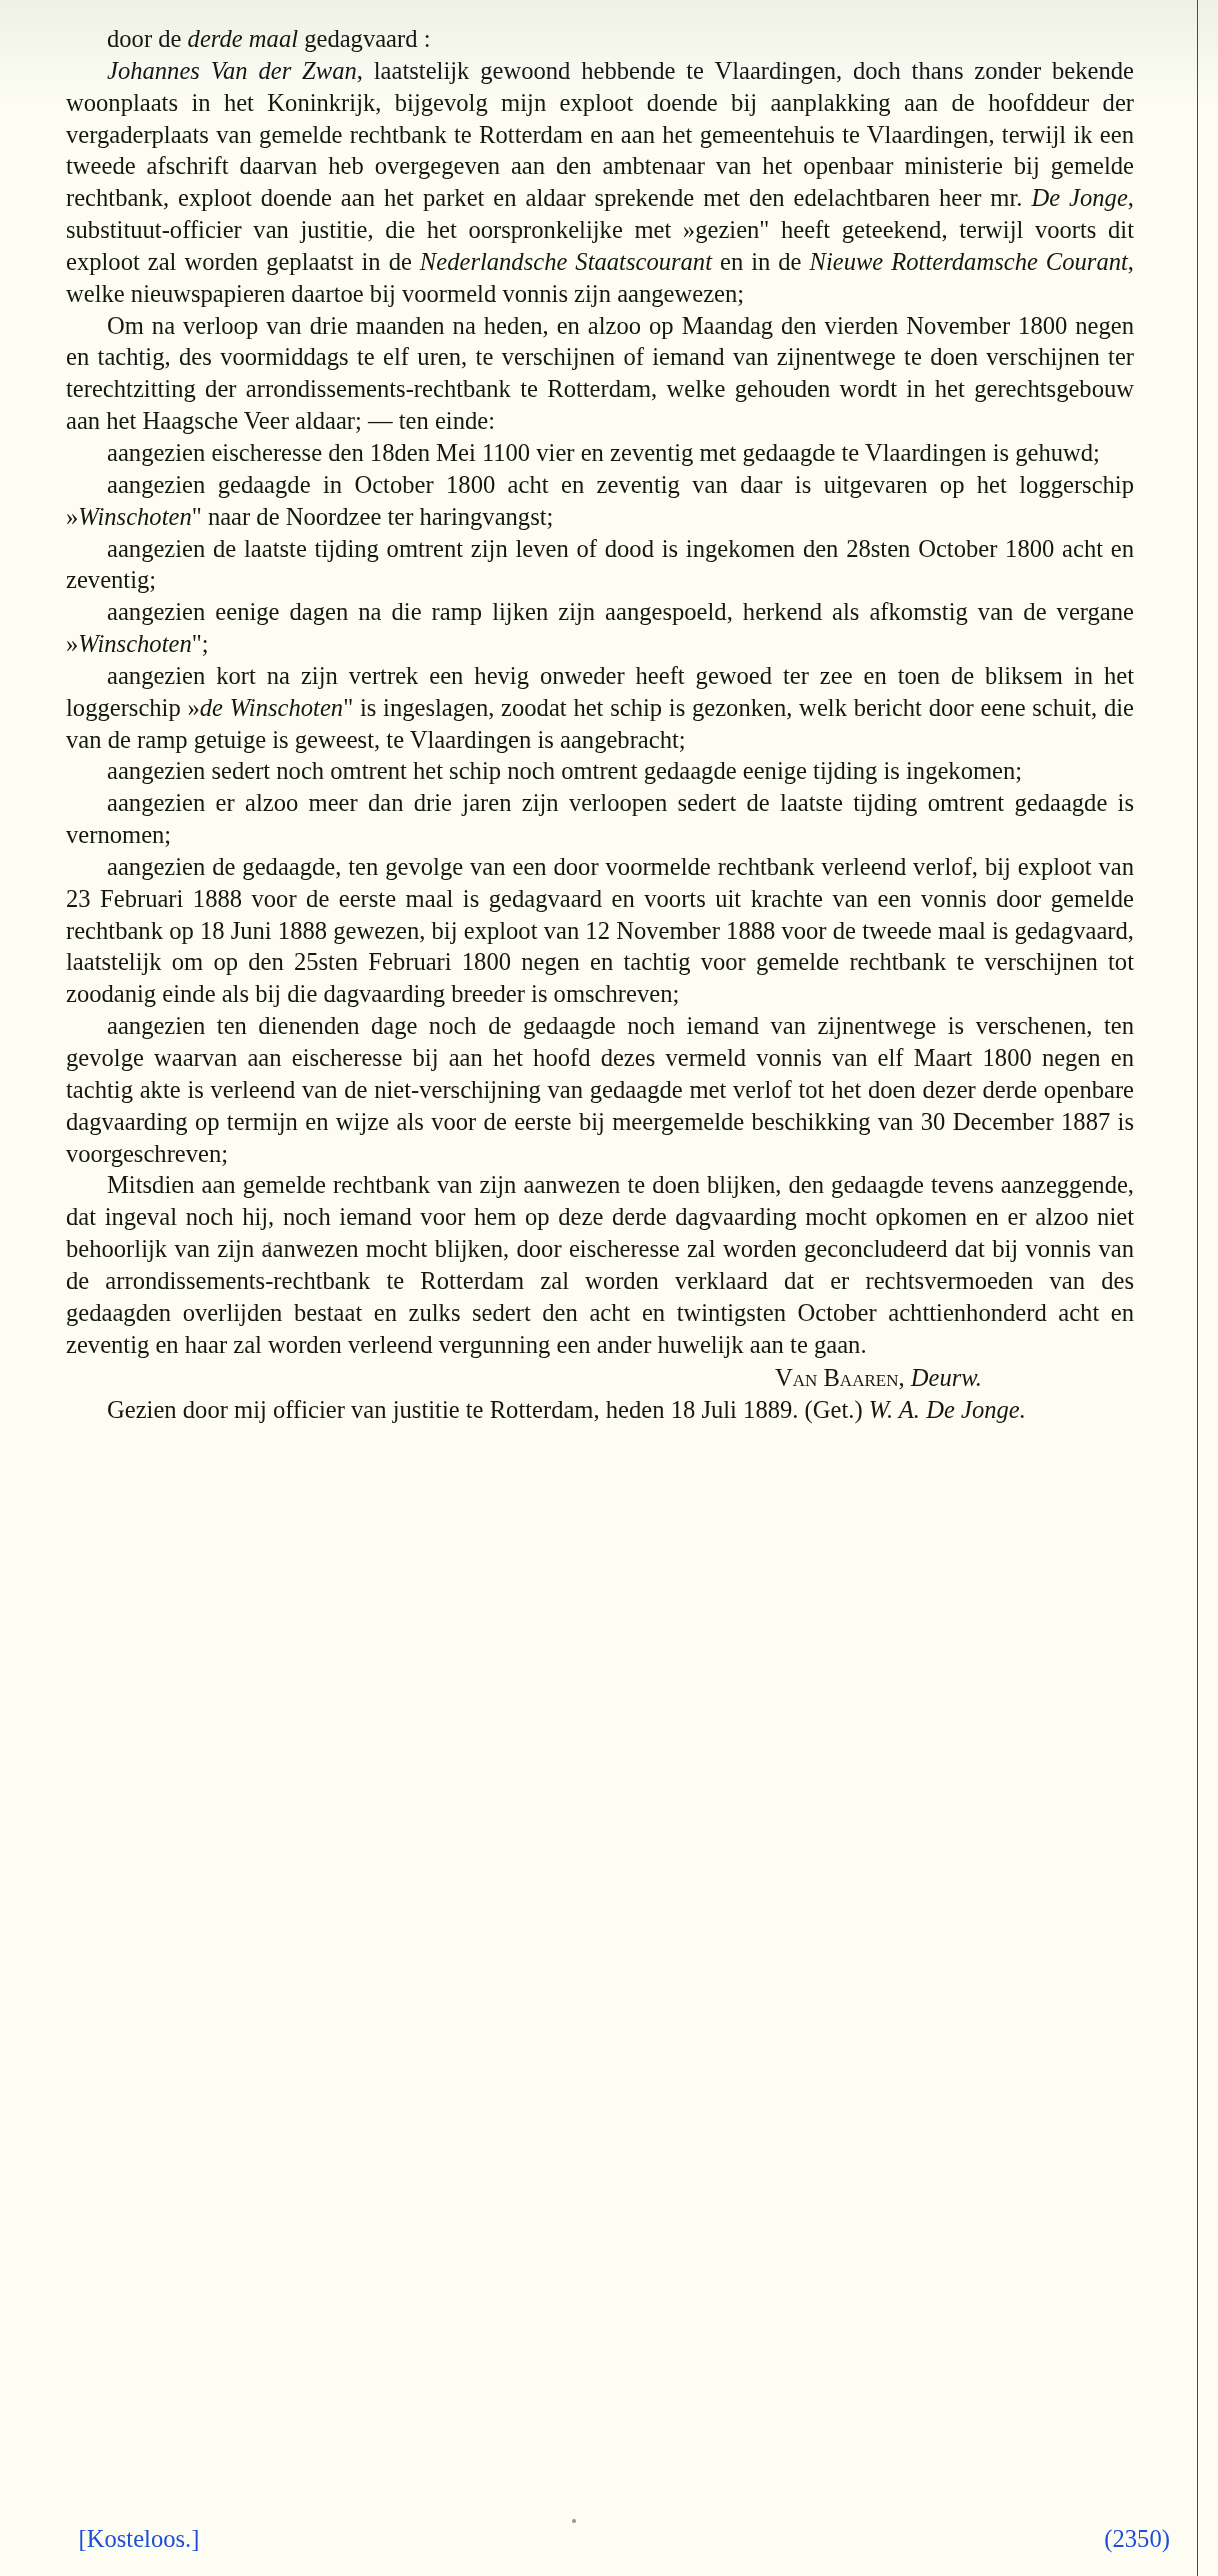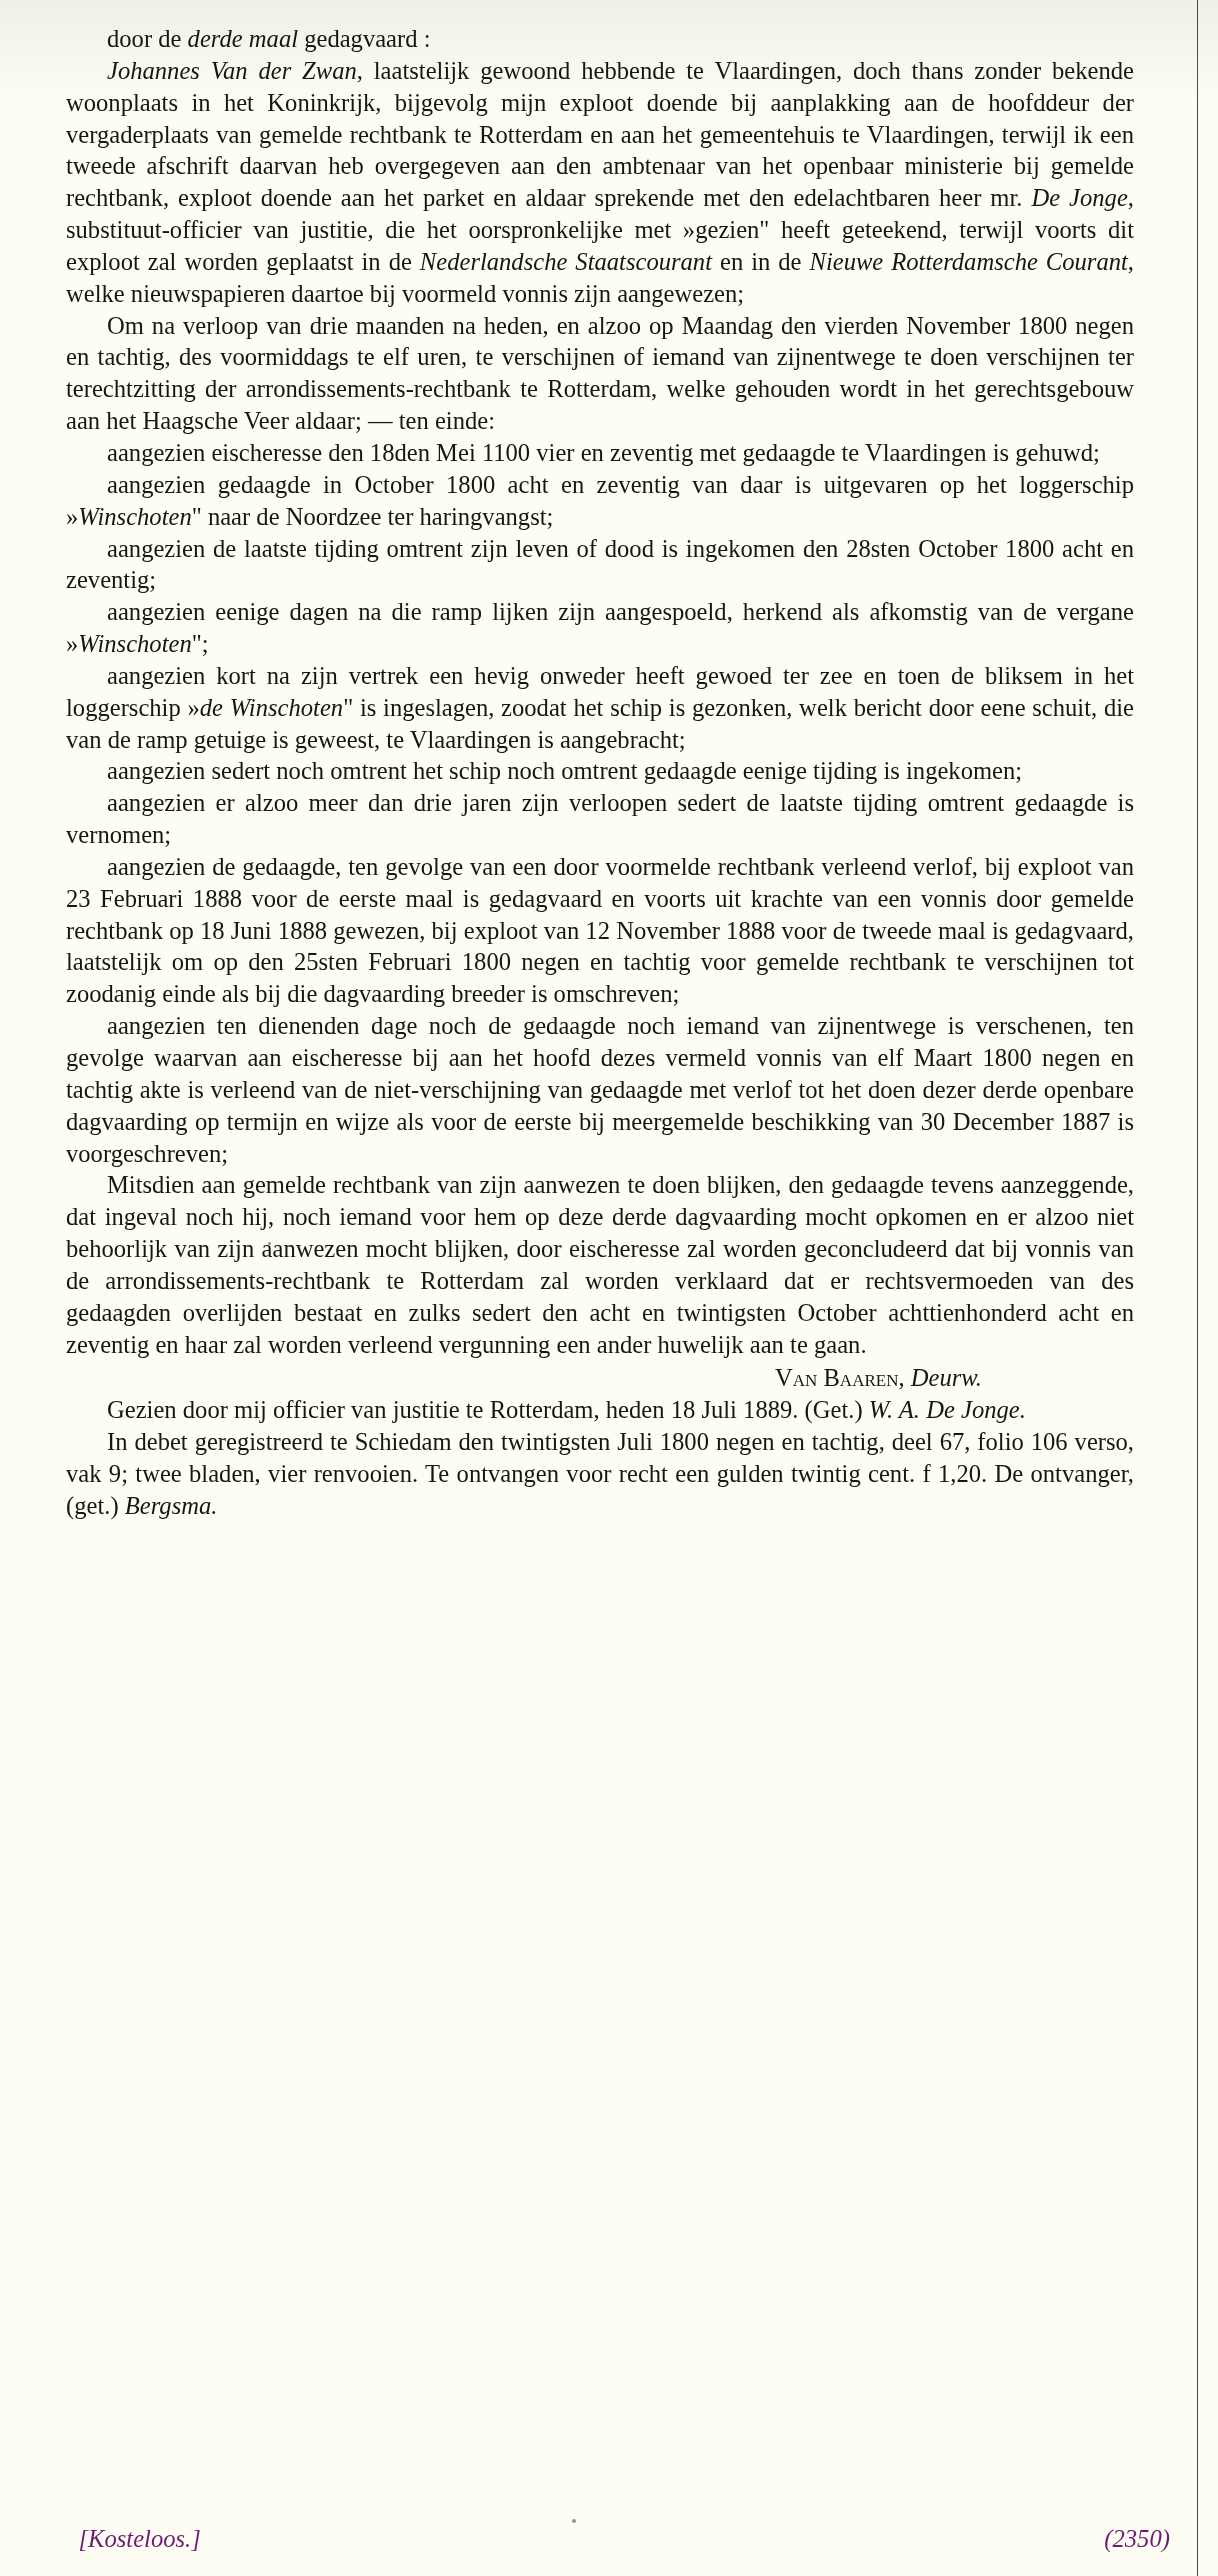--- a/index.html
+++ b/index.html
@@ -67,22 +67,21 @@
   }
   .footer-row {
     position: absolute;
     left: 66px;
     right: 41px;
     bottom: 23px;
     display: flex;
     justify-content: space-between;
     align-items: flex-end;
     font-size: 24.6px;
-    color: #701a75;
-    font-style: italic;
+    color: #1d4ed8;
   }
   .kosteloos {
     padding-left: 12.5px;
   }
   .docnum {
     padding-right: 7.1px;
   }
   .speck {
     position: absolute;
     background: #3a3a2e;
@@ -116,21 +115,20 @@
         <p class="ind"><span>aangezien ten dienenden dage noch de gedaagde noch iemand van zijnentwege is verschenen, ten gevolge waarvan aan eischeresse bij aan het hoofd dezes vermeld vonnis van elf Maart 1800 negen en tachtig akte is verleend van de niet-verschijning van gedaagde met verlof tot het doen dezer derde openbare dagvaarding op termijn en wijze als voor de eerste bij meergemelde beschikking van 30 December 1887 is voorgeschreven;</span></p>
         <p class="ind"><span>Mitsdien aan gemelde rechtbank van zijn aanwezen te doen blijken, den gedaagde tevens aanzeggende, dat ingeval noch hij, noch iemand voor hem op deze derde dagvaarding mocht opkomen en er alzoo niet behoorlijk van zijn aanwezen mocht blijken, door eischeresse zal worden geconcludeerd dat bij vonnis van de arrondissements-rechtbank te Rotterdam zal worden verklaard dat er rechtsvermoeden van des gedaagden overlijden bestaat en zulks sedert den acht en twintigsten October achttienhonderd acht en zeventig en haar zal worden verleend vergunning een ander huwelijk aan te gaan.</span></p>
       </div>
 
     <p class="sig-line">
       <span class="sc">Van Baaren</span><span>,&nbsp;</span><span class="it">Deurw.</span>
     </p>
 
     <div id="closing-paragraphs">
         <p class="ind"><span>Gezien door mij officier van justitie te Rotterdam, heden 18 Juli 1889. (Get.) </span><span class="it">W. A. De Jonge.</span></p>
-        <p class="ind"><span>In debet geregistreerd te Schiedam den twintigsten Juli 1800 negen en tachtig, deel 67, folio 106 verso, vak 9; twee bladen, vier renvooien. Te ontvangen voor recht een gulden twintig cent. f 1,20. De ontvanger, (get.) </span><span class="it">Bergsma.</span></p>
       </div>
   </div>
 
   <div class="footer-row">
     <div class="kosteloos">[Kosteloos.]</div>
     <div class="docnum">(2350)</div>
   </div>
 </div>
 
 

